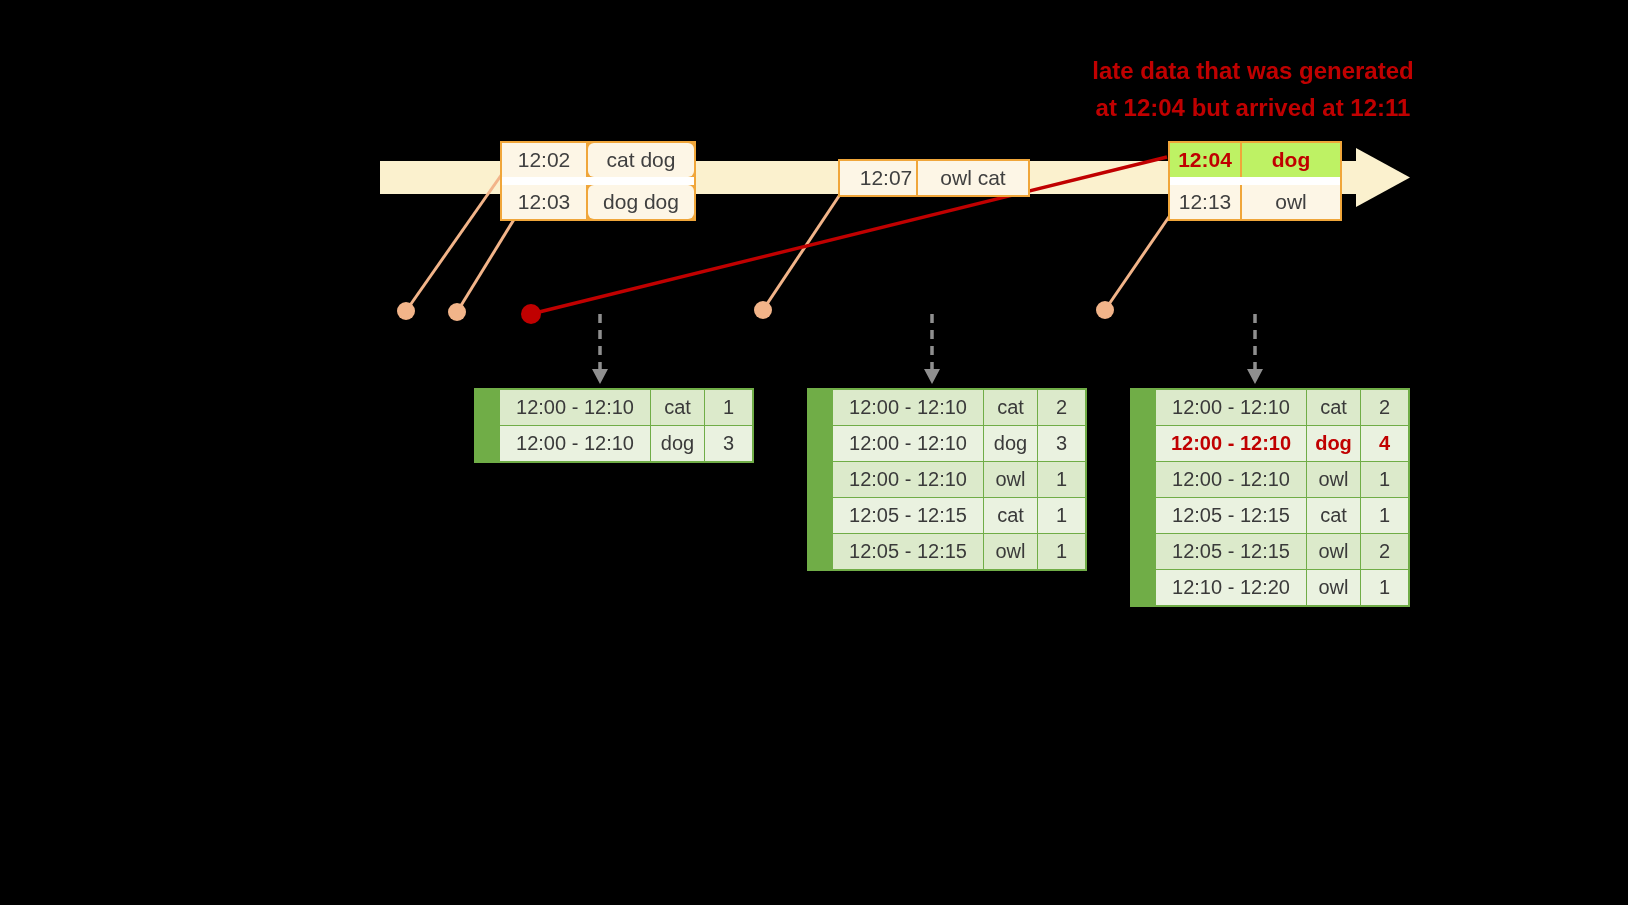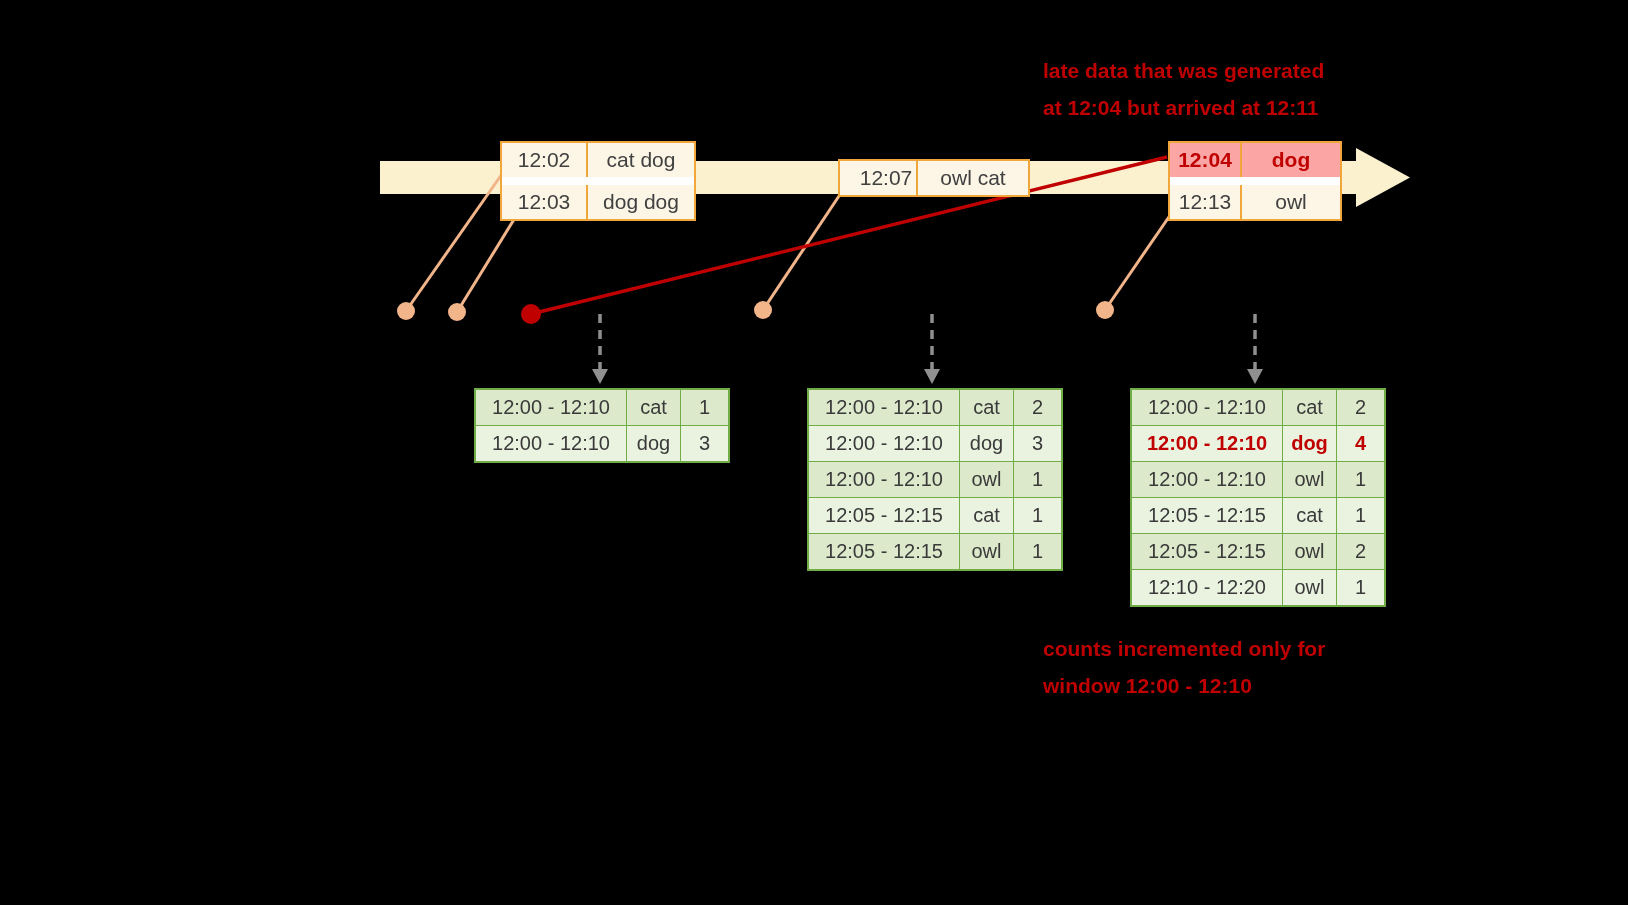--- a/index.html
+++ b/index.html
@@ -11,23 +11,23 @@
     height: 905px;
     background: #000000;
     overflow: hidden;
   }
   .svg-layer { position: absolute; left: 0; top: 0; }
 
   
   .annotation {
     position: absolute;
     color: #C00000;
-    font-size: 21px;
+    font-size: 24px;
     font-weight: 600;
-    text-align: left;
+    text-align: center;
     line-height: 37px;
     white-space: nowrap;
   }
   .annotation-top { left: 1043px; top: 52px; width: 420px; }
   .annotation-bottom { left: 1043px; top: 630px; width: 420px; }
 
   
   .ebox {
     position: absolute;
     border: 2px solid #F0A63A;
@@ -38,32 +38,32 @@
   .ecell {
     height: 34px;
     display: flex;
     align-items: center;
     justify-content: center;
     font-size: 21px;
     color: #404040;
     background: #FDF6E6;
   }
   .ecell.time { border-right: 2px solid #F0A63A; }
-  .erow.late .ecell { background: #fca5a5; color: #C00000; font-weight: bold; }
-  .w86 { width: 86px; text-align: right; }  .w106 { width: 106px; }
+  .erow.late .ecell { background: #bef264; color: #C00000; font-weight: bold; }
+  .w86 { width: 86px; text-align: right; }  .w106 { width: 106px; border-radius: 6px; }
   .w78 { width: 78px; padding-left: 16px; }  .w110 { width: 110px; text-align: center; }
   .w72 { width: 72px; }  .w98 { width: 98px; }
 
   
   .gtable {
     position: absolute;
     border: 2px solid #70AD47;
     background: #70AD47;
   }
-  .grow { display: flex; }
+  .grow { display: flex; margin-left: 24px; }
   .grow + .grow { border-top: 1.5px solid #70AD47; }
   .gcell {
     height: 35px;
     display: flex;
     align-items: center;
     justify-content: center;
     font-size: 20px;
     color: #3A3A3A;
   }
   .gcell + .gcell { border-left: 1.5px solid #70AD47; }
@@ -210,18 +210,14 @@
       <div class="gcell word">owl</div>
       <div class="gcell cnt">2</div>
     </div>
     <div class="grow">
       <div class="gcell win">12:10 - 12:20</div>
       <div class="gcell word">owl</div>
       <div class="gcell cnt">1</div>
     </div>
   </div>
 
-  <div class="annotation annotation-bottom">
-    <div>counts incremented only for</div>
-    <div>window 12:00 - 12:10</div>
-  </div>
 
 </div>
 
 </body></html>

